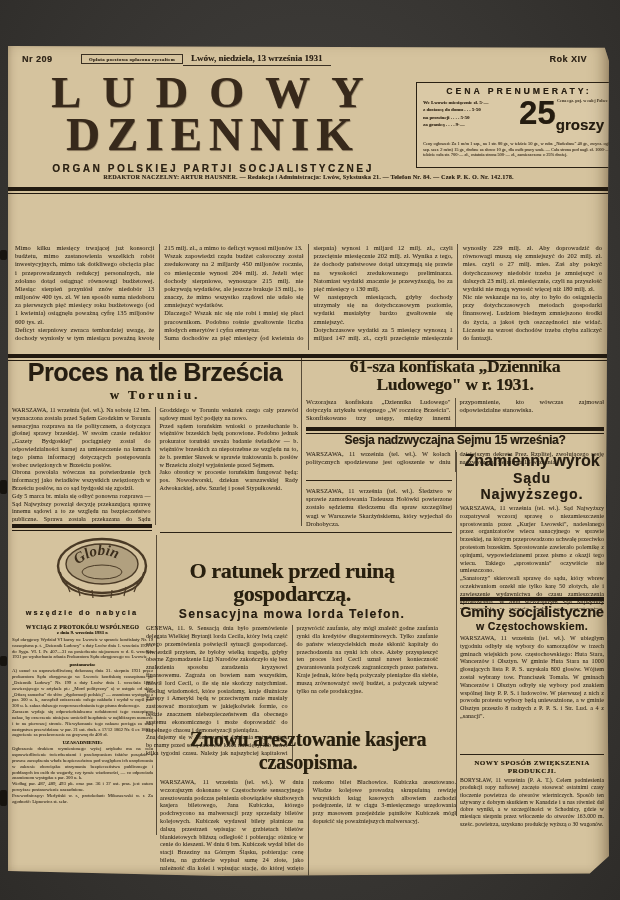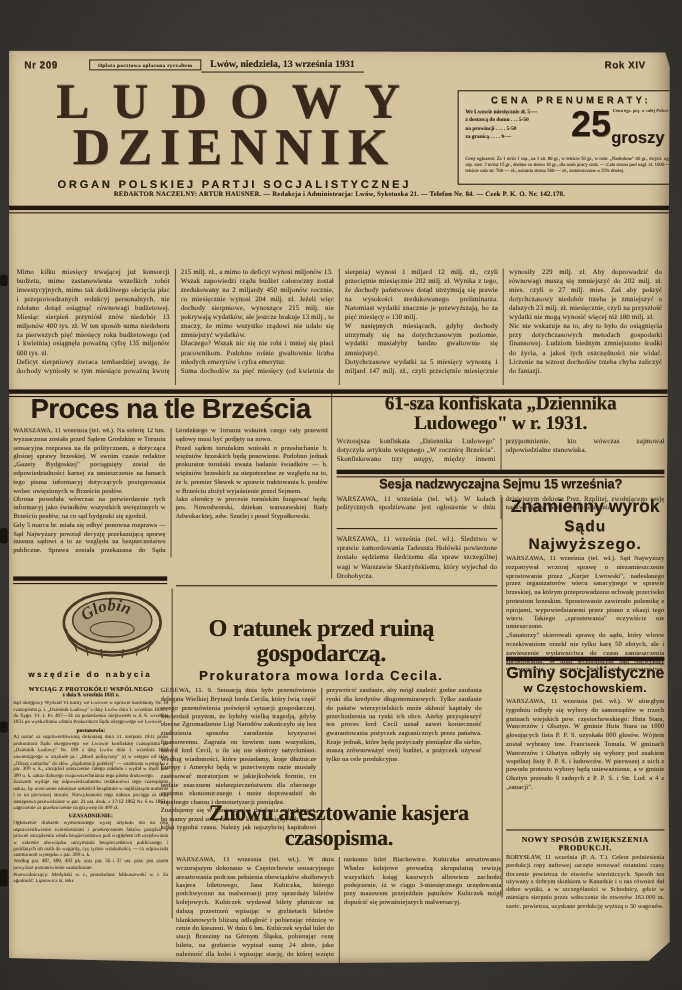--- a/index.html
+++ b/index.html
@@ -98,20 +98,21 @@
 Dlaczego? Wszak nic się nie robi i mniej się płaci pracownikom. Podobno rośnie gwałtownie liczba młodych emerytów i cyfra emerytur.
 Suma dochodów za pięć miesięcy (od kwietnia do sierpnia) wynosi 1 miljard 12 milj. zł., czyli przeciętnie miesięcznie 202 milj. zł. Wynika z tego, że dochody państwowe dotąd utrzymują się prawie na wysokości zredukowanego preliminarza. Natomiast wydatki znacznie je przewyższają, bo za pięć miesięcy o 130 milj.
 W następnych miesiącach, gdyby dochody utrzymały się na dotychczasowym poziomie, wydatki musiałyby bardzo gwałtownie się zmniejszyć.
 Dotychczasowe wydatki za 5 miesięcy wynoszą 1 miljard 147 milj. zł., czyli przeciętnie miesięcznie wynosiły 229 milj. zł. Aby doprowadzić do równowagi muszą się zmniejszyć do 202 milj. zł. mies. czyli o 27 milj. mies. Zaś aby pokryć dotychczasowy niedobór trzeba je zmniejszyć o dalszych 23 milj. zł. miesięcznie, czyli na przyszłość wydatki nie mogą wynosić więcej niż 180 milj. zł.
 Nic nie wskazuje na to, aby to było do osiągnięcia przy dotychczasowych metodach gospodarki finansowej. Ludziom biednym zmniejszono środki do życia, a jakoś tych oszczędności nie widać. Liczenie na wzrost dochodów trzeba chyba zaliczyć do fantazji.</div>
 
   <div class="abs rule-heavy" style="left:0;top:308px;width:601px;"></div>
 
   <div class="abs" style="left:4px;top:314px;width:286px;">
     <div class="h-sans smudge" style="font-size:25px;letter-spacing:-.5px;line-height:1;">Proces na tle Brześcia</div>
+    <div class="h-serif smudge" style="font-size:13px;letter-spacing:3px;margin-top:2px;">w Toruniu.</div>
     <div class="bodytxt cols-2" style="margin-top:4px;height:118px;font-size:6px;">WARSZAWA, 11 września (tel. wł.). Na sobotę 12 bm. wyznaczona została przed Sądem Grodzkim w Toruniu sensacyjna rozprawa na tle politycznem, a dotycząca głośnej sprawy brzeskiej. W swoim czasie redaktor „Gazety Bydgoskiej" pociągnięty został do odpowiedzialności karnej za umieszczenie na łamach tego pisma informacyj dotyczących postępowania wobec uwięzionych w Brześciu posłów.
 Obrona powołała wówczas na potwierdzenie tych informacyj jako świadków wszystkich uwięzionych w Brześciu posłów, na co sąd bydgoski się zgodził.
 Gdy 5 marca br. miała się odbyć ponowna rozprawa — Sąd Najwyższy powziął decyzję przekazującą sprawę innemu sądowi a to ze względu na bezpieczeństwo publiczne. Sprawa została przekazana do Sądu Grodzkiego w Toruniu wskutek czego cały przewód sądowy musi być podjęty na nowo.
 Przed sądem toruńskim wnioski o przesłuchanie b. więźniów brzeskich będą ponowione. Podobno jednak prokurator toruński uważa badanie świadków — b. więźniów brzeskich za niepotrzebne ze względu na to, że b. premier Sławek w sprawie traktowania b. posłów w Brześciu złożył wyjaśnienie przed Sejmem.
 Jako obrońcy w procesie toruńskim fungować będą: pos. Nowodworski, dziekan warszawskiej Rady Adwokackiej, adw. Szurlej i poseł Stypułkowski.</div>
   </div>
   <div class="abs rule-heavy" style="left:4px;top:478px;width:140px;"></div>
 
   <div class="abs" style="left:44px;top:486px;width:100px;height:74px;">
     <svg width="100" height="74" viewBox="0 0 100 74">
@@ -176,21 +177,21 @@
 
   <div class="abs" style="left:452px;top:713px;width:144px;">
     <div class="h-serif smudge" style="font-size:7px;letter-spacing:.5px;">NOWY SPOSÓB ZWIĘKSZENIA</div>
     <div class="h-serif smudge" style="font-size:7px;letter-spacing:.5px;">PRODUKCJI.</div>
     <div class="bodytxt" style="margin-top:2px;height:56px;font-size:5.6px;">BORYSŁAW, 11 września (P. A. T.). Celem podniesienia produkcji ropy naftowej zaczęto stosować ostatnimi czasy tłoczenie powietrza do otworów wiertniczych. Sposób ten używany z dobrym skutkiem w Kanadzie i u nas również dał dobre wyniki, a w szczególności w Schodnicy, gdzie w miesiącu sierpniu przez wtłoczenie do otworów 163.000 m. sześc. powietrza, uzyskano produkcję wyższą o 30 wagonów.</div>
   </div>
 
   <div class="abs rule-thin" style="left:152px;top:486px;width:292px;"></div>
   <div class="abs" style="left:138px;top:489px;width:292px;margin-top:24px;">
     <div class="h-serif smudge" style="font-size:22px;letter-spacing:-.4px;line-height:1.05;">O ratunek przed ruiną gospodarczą.</div>
-    <div class="h-sans smudge" style="font-size:12px;letter-spacing:1.4px;margin-top:2px;">Prokuratora mowa lorda Cecila.</div>
+    <div class="h-sans smudge" style="font-size:12px;letter-spacing:1.4px;margin-top:2px;">Sensacyjna mowa lorda Telefon.</div>
     <div class="bodytxt cols-2" style="margin-top:4px;height:136px;font-size:6px;">GENEWA, 11. 9. Sensacją dnia było przemówienie delegata Wielkiej Brytanji lorda Cecila, który lwią część swego przemówienia poświęcił sytuacji gospodarczej. Stwierdził przytem, że byłoby wielką tragedją, gdyby obecne Zgromadzenie Ligi Narodów zakończyło się bez znalezienia sposobu zaradzenia kryzysowi finansowemu. Zagraża on bowiem nam wszystkim, mówił lord Cecil, o ile się nie skończy natychmiast. Według wiadomości, które posiadamy, kraje dłużnicze Europy i Ameryki będą w przeciwnym razie musiały zastosować moratorjum w jakiejkolwiek formie, co będzie znacznem niebezpieczeństwem dla obecnego systemu ekonomicznego i może doprowadzić do zupełnego chaosu i demonetyzacji pieniądza.
 Znajdujemy się w konieczności działania natychmiast, bo mamy przed sobą zaledwie kilka miesięcy, lub nawet kilka tygodni czasu. Należy jak najszybciej kapitałowi przywrócić zaufanie, aby mógł znaleźć godne zaufania rynki dla kredytów długoterminowych. Tylko zaufanie do państw wierzycielskich może skłonić kapitały do przechodzenia na rynki ich obce. Ażeby przyspieszyć ten proces lord Cecil uznał nawet konieczność gwarantowania pożyczek zagranicznych przez państwa. Kraje jednak, które będą pożyczały pieniądze dla siebie, muszą zrównoważyć swój budżet, a pożyczek używać tylko na cele produkcyjne.</div>
   </div>
   <div class="abs" style="left:152px;top:682px;width:296px;">
     <div class="h-serif smudge" style="font-size:20px;letter-spacing:-.3px;">Znowu aresztowanie kasjera czasopisma.</div>
     <div class="bodytxt cols-2" style="margin-top:5px;height:98px;font-size:6px;">WARSZAWA, 11 września (tel. wł.). W dniu wczorajszym dokonano w Częstochowie sensacyjnego aresztowania podczas pełnienia obowiązków służbowych kasjera biletowego, Jana Kubiczka, którego podchwycono na malwersacji przy sprzedaży biletów kolejowych. Kubiczek wydawał bilety płatnicze na dalszą przestrzeń wpisując w grzbietach biletów blankietowych bliższą odległość i pobierając różnicę w cenie do kieszeni. W dniu 6 bm. Kubiczek wydał bilet do stacji Brzeziny na Górnym Śląsku, pobierając cenę biletu, na grzbiecie wypisał sumę 24 złote, jako należność dla kolei i wpisując stację, do której wzięto rzekomo bilet Blachowice. Kubiczka aresztowano. Władze kolejowe prowadzą skrupulatną rewizję wszystkich ksiąg kasowych albowiem zachodzi podejrzenie, iż w ciągu 3-miesięcznego urzędowania przy masowem przejeździe pątników Kubiczek mógł dopuścić się poważniejszych malwersacyj.</div>
   </div>
 
   <div class="abs vrule" style="left:293px;top:312px;height:168px;"></div>
   <div class="abs vrule" style="left:448px;top:406px;height:364px;"></div>

